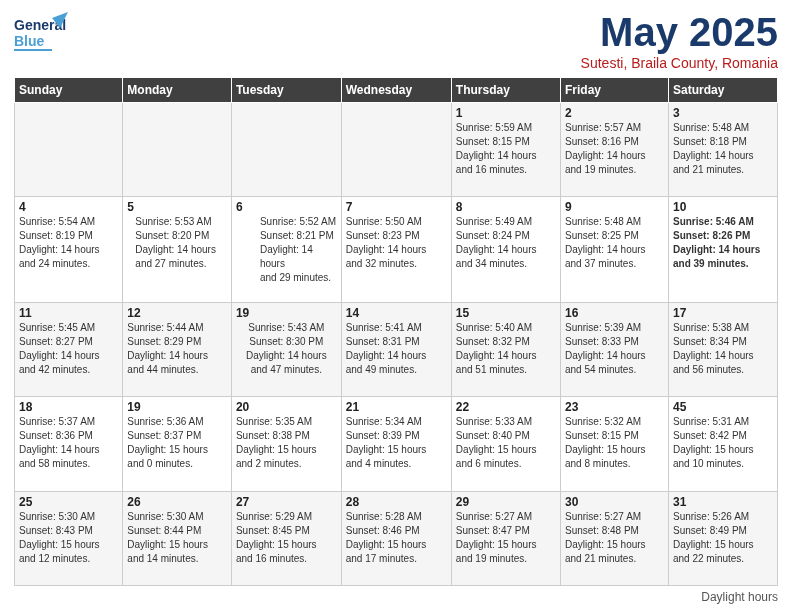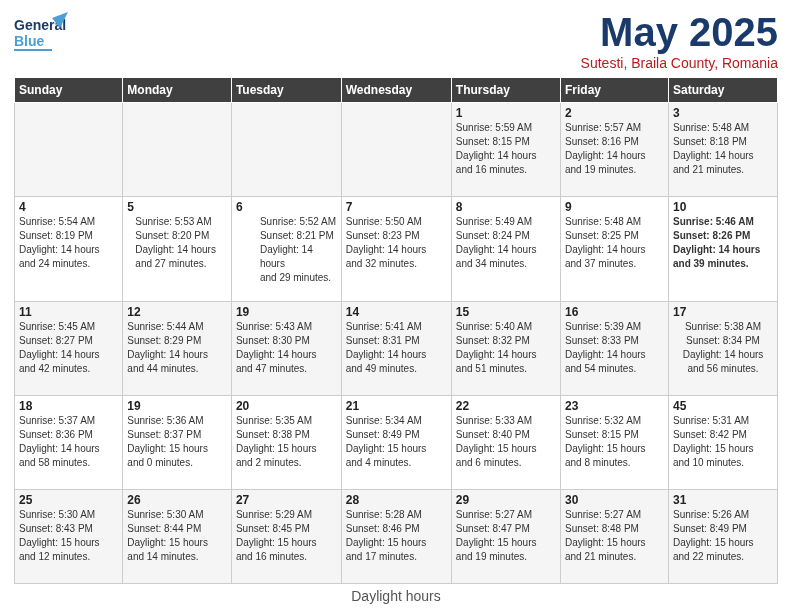--- a/index.html
+++ b/index.html
@@ -71,24 +71,24 @@
       color: #222;
       display: block;
       margin-bottom: 1px;
     }
     .day-info {
       font-size: 10px;
       line-height: 1.4;
       color: #333;
     }
     .footer-note {
-      font-size: 14px;
+      font-size: 12px;
       color: #555;
       margin-top: 4px;
-      text-align: center;
+      text-align: right;
     }
     .logo-container {
       display: flex;
       align-items: center;
     }
   </style>
 </head>
 <body>
 
 <div class="page">
@@ -210,21 +210,21 @@
           </td>
           <td>
             <span class="day-number">12</span>
             <div class="day-info" style="white-space: pre-line;">Sunrise: 5:44 AM
 Sunset: 8:29 PM
 Daylight: 14 hours
 and 44 minutes.</div>
           </td>
           <td>
             <span class="day-number">19</span>
-            <div class="day-info" style="white-space: pre-line;">Sunrise: 5:43 AM
+            <div class="day-info" style="white-space: pre-line; text-align: center;">Sunrise: 5:43 AM
 Sunset: 8:30 PM
 Daylight: 14 hours
 and 47 minutes.</div>
           </td>
           <td>
             <span class="day-number">14</span>
             <div class="day-info" style="white-space: pre-line;">Sunrise: 5:41 AM
 Sunset: 8:31 PM
 Daylight: 14 hours
 and 49 minutes.</div>
@@ -238,21 +238,21 @@
           </td>
           <td>
             <span class="day-number">16</span>
             <div class="day-info" style="white-space: pre-line;">Sunrise: 5:39 AM
 Sunset: 8:33 PM
 Daylight: 14 hours
 and 54 minutes.</div>
           </td>
           <td>
             <span class="day-number">17</span>
-            <div class="day-info" style="white-space: pre-line; text-align: center;">Sunrise: 5:38 AM
+            <div class="day-info" style="white-space: pre-line;">Sunrise: 5:38 AM
 Sunset: 8:34 PM
 Daylight: 14 hours
 and 56 minutes.</div>
           </td>
         </tr>
         <tr>
           <td>
             <span class="day-number">18</span>
             <div class="day-info" style="white-space: pre-line;">Sunrise: 5:37 AM
 Sunset: 8:36 PM
@@ -269,21 +269,21 @@
           <td>
             <span class="day-number">20</span>
             <div class="day-info" style="white-space: pre-line;">Sunrise: 5:35 AM
 Sunset: 8:38 PM
 Daylight: 15 hours
 and 2 minutes.</div>
           </td>
           <td>
             <span class="day-number">21</span>
             <div class="day-info" style="white-space: pre-line;">Sunrise: 5:34 AM
-Sunset: 8:49 PM
+Sunset: 8:39 PM
 Daylight: 15 hours
 and 4 minutes.</div>
           </td>
           <td>
             <span class="day-number">22</span>
             <div class="day-info" style="white-space: pre-line;">Sunrise: 5:33 AM
 Sunset: 8:40 PM
 Daylight: 15 hours
 and 6 minutes.</div>
           </td>

